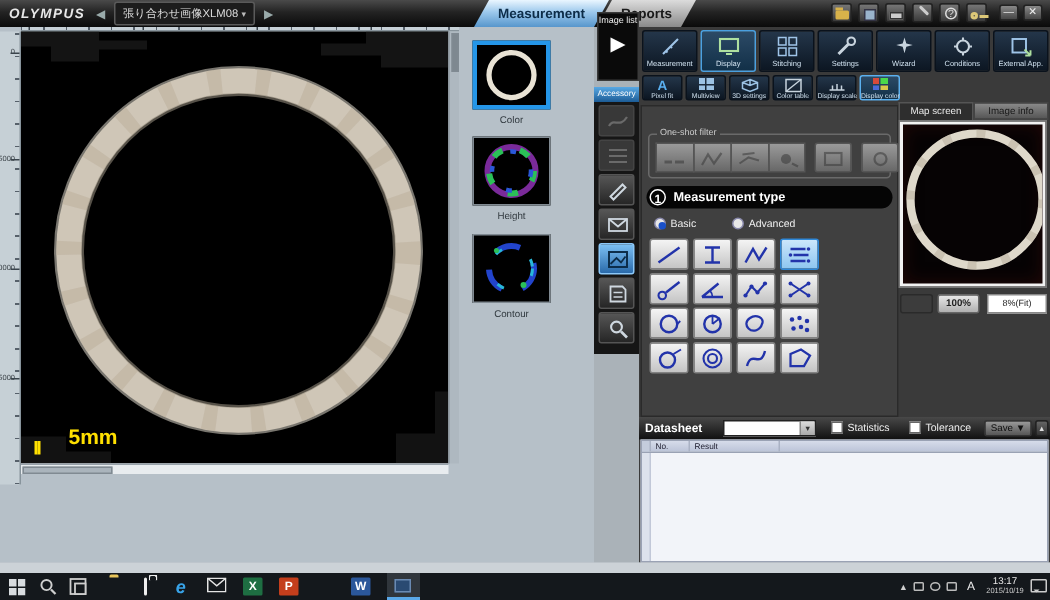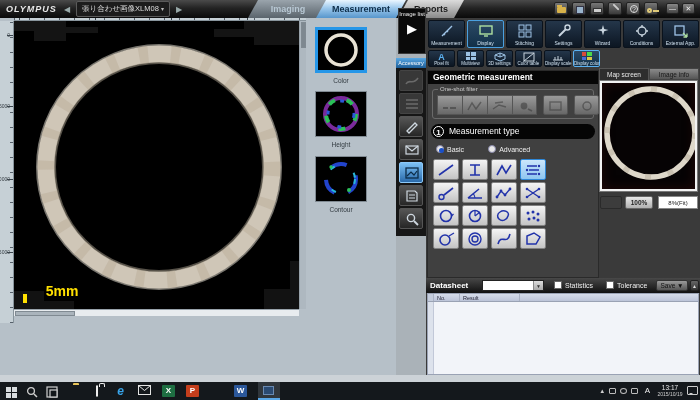--- a/index.html
+++ b/index.html
@@ -112,21 +112,21 @@
   .oneshot { position:absolute; left:4px; top:18px; width:162px; height:30px; border:1px solid #6a6a6a; border-radius:3px; }
   .oneshot-legend { position:absolute; left:5px; top:-4px; background:#404040; font-size:6px; color:#cccccc; padding:0 2px; }
   .os-row { position:absolute; left:4px; top:5px; display:flex; }
   .os-btn { width:25px; height:20px; background:linear-gradient(#9a9a9a,#686868); border:1px solid #555; position:relative; cursor:default; }
   .os-btn.joined { border-right:none; }
   .os-btn.sep { margin-left:6px; border-radius:2px; border-right:1px solid #555; }
   .os-btn svg { position:absolute; left:3px; top:3px; opacity:.55; }
   .step-hdr { position:absolute; left:3px; top:53px; width:164px; height:15px; background:#050505; border-radius:8px; }
   .step-num { position:absolute; left:2px; top:2px; width:11px; height:11px; border:1px solid #fff; border-radius:50%;
     color:#fff; font-size:8px; font-weight:bold; text-align:center; line-height:11px; }
-  .step-label { position:absolute; left:18px; top:0; color:#fff; font-weight:normal; font-size:8.5px; line-height:15px; }
+  .step-label { position:absolute; left:18px; top:0; color:#fff; font-weight:bold; font-size:8.5px; line-height:15px; }
   .modes { position:absolute; left:8px; top:74px; display:flex; gap:24px; }
   .mode { display:flex; align-items:center; gap:3px; cursor:pointer; }
   .radio { width:8px; height:8px; border-radius:50%; background:#e8e8e8; border:1px solid #88a; position:relative; }
   .mode.sel .radio:after { content:""; position:absolute; left:1.5px; top:1.5px; width:5px; height:5px; border-radius:50%; background:#1a50c8; }
   .mode span.mlabel { font-size:7px; color:#eee; }
   .tool-grid { position:absolute; left:5px; top:88px; width:116px; display:grid;
     grid-template-columns:repeat(4,26px); grid-auto-rows:21px; gap:2px 3px; }
   .tool { background:linear-gradient(#f4f4f4,#c4c4c4); border:1px solid #828282; border-radius:2px;
     position:relative; cursor:pointer; }
   .tool.selected { background:linear-gradient(#cbe6fb,#8ec6f0); border-color:#2f88d8; }
@@ -203,21 +203,20 @@
 <div id="app">
 
   <div class="titlebar">
     <span class="logo">OLYMPUS</span>
     <span class="nav-arrow" style="left:64px">◀</span>
     <div class="doc-tab">
       <span>張り合わせ画像XLM08</span>
       <span class="dd">▾</span>
     </div>
     <span class="nav-arrow" style="left:176px">▶</span>
-    <div class="tab tab-imaging">Imaging</div>
     <div class="tab tab-measurement">Measurement</div>
     <div class="tab tab-reports">Reports</div>
     <div class="tb-icons">
       <span class="tb-ic ic-folder">
           <i></i>
         </span>
       <span class="tb-ic ic-save">
           <i></i>
         </span>
       <span class="tb-ic ic-print">
@@ -447,21 +446,20 @@
             <b></b>
             <b></b>
             <b></b>
             <b></b>
           </span>
         <span class="rb2-label">Display color</span>
       </div>
     </div>
 
     <div class="geo">
-      <span class="geo-title">Geometric measurement</span>
       <div class="oneshot">
         <span class="oneshot-legend">One-shot filter</span>
         <div class="os-row">
           <div class="os-btn joined">
               <svg width="18" height="14" viewBox="0 0 18 14">
                 <path d="M2,9 H7 M9,9 H15" stroke="#3a3a3a" stroke-width="2"></path>
               </svg>
             </div>
           <div class="os-btn joined">
               <svg width="18" height="14" viewBox="0 0 18 14">

